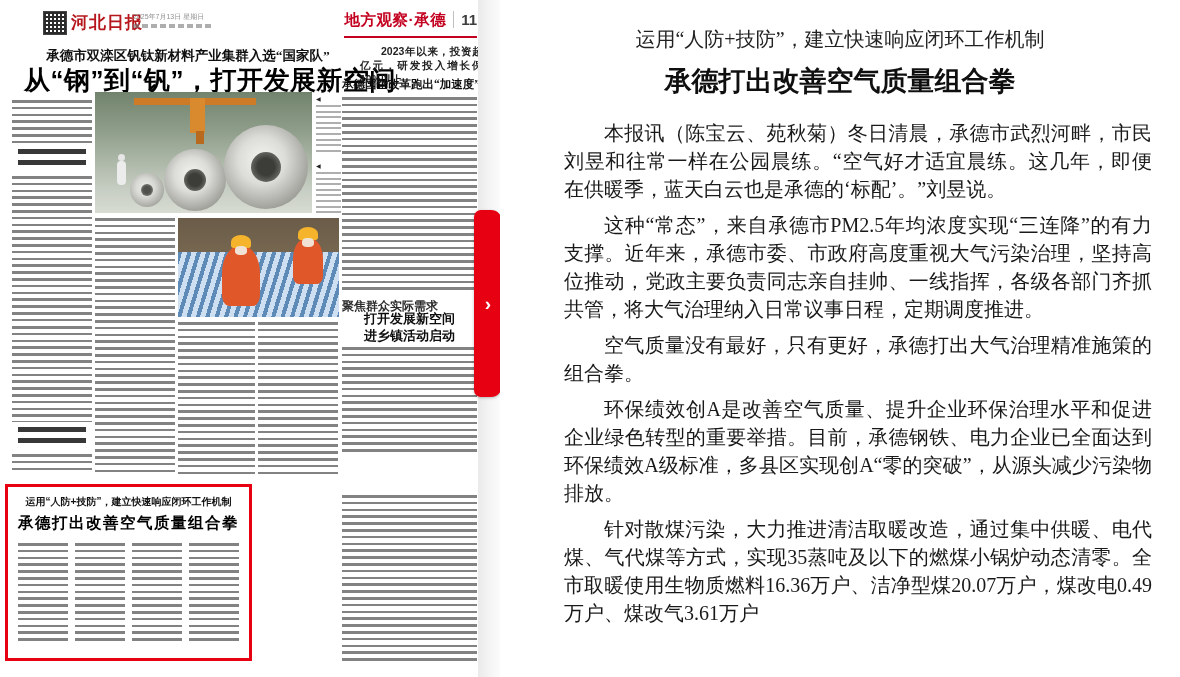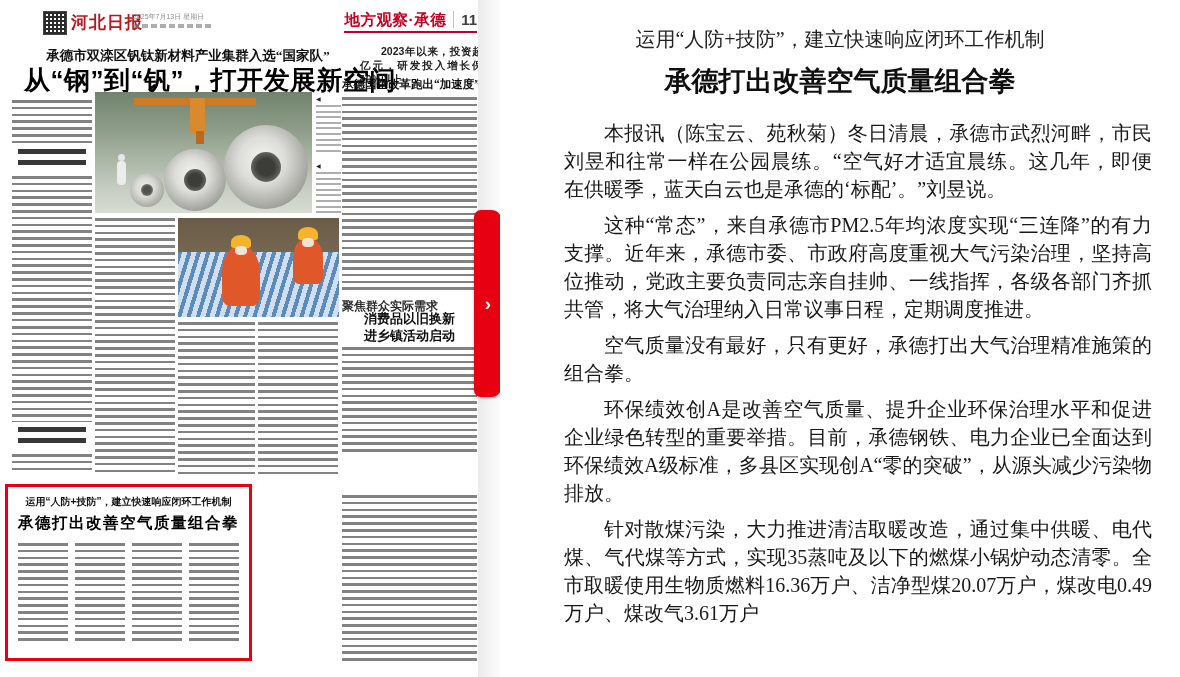--- a/index.html
+++ b/index.html
@@ -15,21 +15,21 @@
         repeating-linear-gradient(90deg,#2b2b2b 0 2px,transparent 2px 4px),
         repeating-linear-gradient(0deg,#2b2b2b 0 2px,transparent 2px 4px);
       outline:1px solid #444;}
   .brand{position:absolute;left:71px;top:11px;font-family:"Liberation Serif",serif;
       font-weight:700;font-size:17px;color:#b5171d;letter-spacing:1px;}
   .mast-meta{position:absolute;left:133px;top:13px;width:96px;}
   .mast-date{font-size:7px;color:#8f8f8f;line-height:8px;white-space:nowrap;}
   .mast-sub{width:80px;height:4px;margin-top:3px;
       background:repeating-linear-gradient(90deg,rgba(120,120,120,.6) 0 6px,transparent 6px 9px);}
   .section-head{position:absolute;left:344px;top:10px;width:133px;
-      border-bottom:2px solid #c3001f;
+      border-bottom:2px solid #c3001f;padding-bottom:5px;
       display:flex;align-items:baseline;justify-content:flex-end;gap:7px;}
   .section-label{font-weight:800;color:#c3001f;font-size:15.5px;letter-spacing:.5px;white-space:nowrap;}
   .page-no{color:#3d3d3d;font-weight:700;font-size:15px;border-left:1px solid #c0c0c0;padding-left:7px;}
 
   .lead-kicker{position:absolute;left:38px;top:47px;width:300px;text-align:center;
       font-family:"Liberation Serif",serif;font-weight:700;font-size:13.5px;color:#101010;white-space:nowrap;}
   .lead-headline{position:absolute;left:24px;top:63px;width:326px;text-align:center;
       font-weight:900;font-size:26px;letter-spacing:.5px;color:#000;white-space:nowrap;}
 
   
@@ -183,21 +183,21 @@
     <div class="col4">
       <div class="tx" style="height:156px"></div>
     </div>
 
     <div class="soe-kicker">2023年以来，投资超35亿元，研发投入增长保持10%以上</div>
     <div class="soe-head">承德国企改革跑出“加速度”</div>
     <div class="rc-tx1 tx"></div>
 
     <div class="consumer-kicker">聚焦群众实际需求</div>
     <div class="consumer-head">
-      <div>消费品以旧换新</div>
+      <div>打开发展新空间</div>
       <div>进乡镇活动启动</div>
     </div>
     <div class="rc-tx2 tx"></div>
 
     <div class="rc-tx3 tx"></div>
 
     <div class="feature-box">
       <div class="fb-kicker">运用“人防+技防”，建立快速响应闭环工作机制</div>
       <div class="fb-headline">承德打出改善空气质量组合拳</div>
       <div class="fb-cols">

